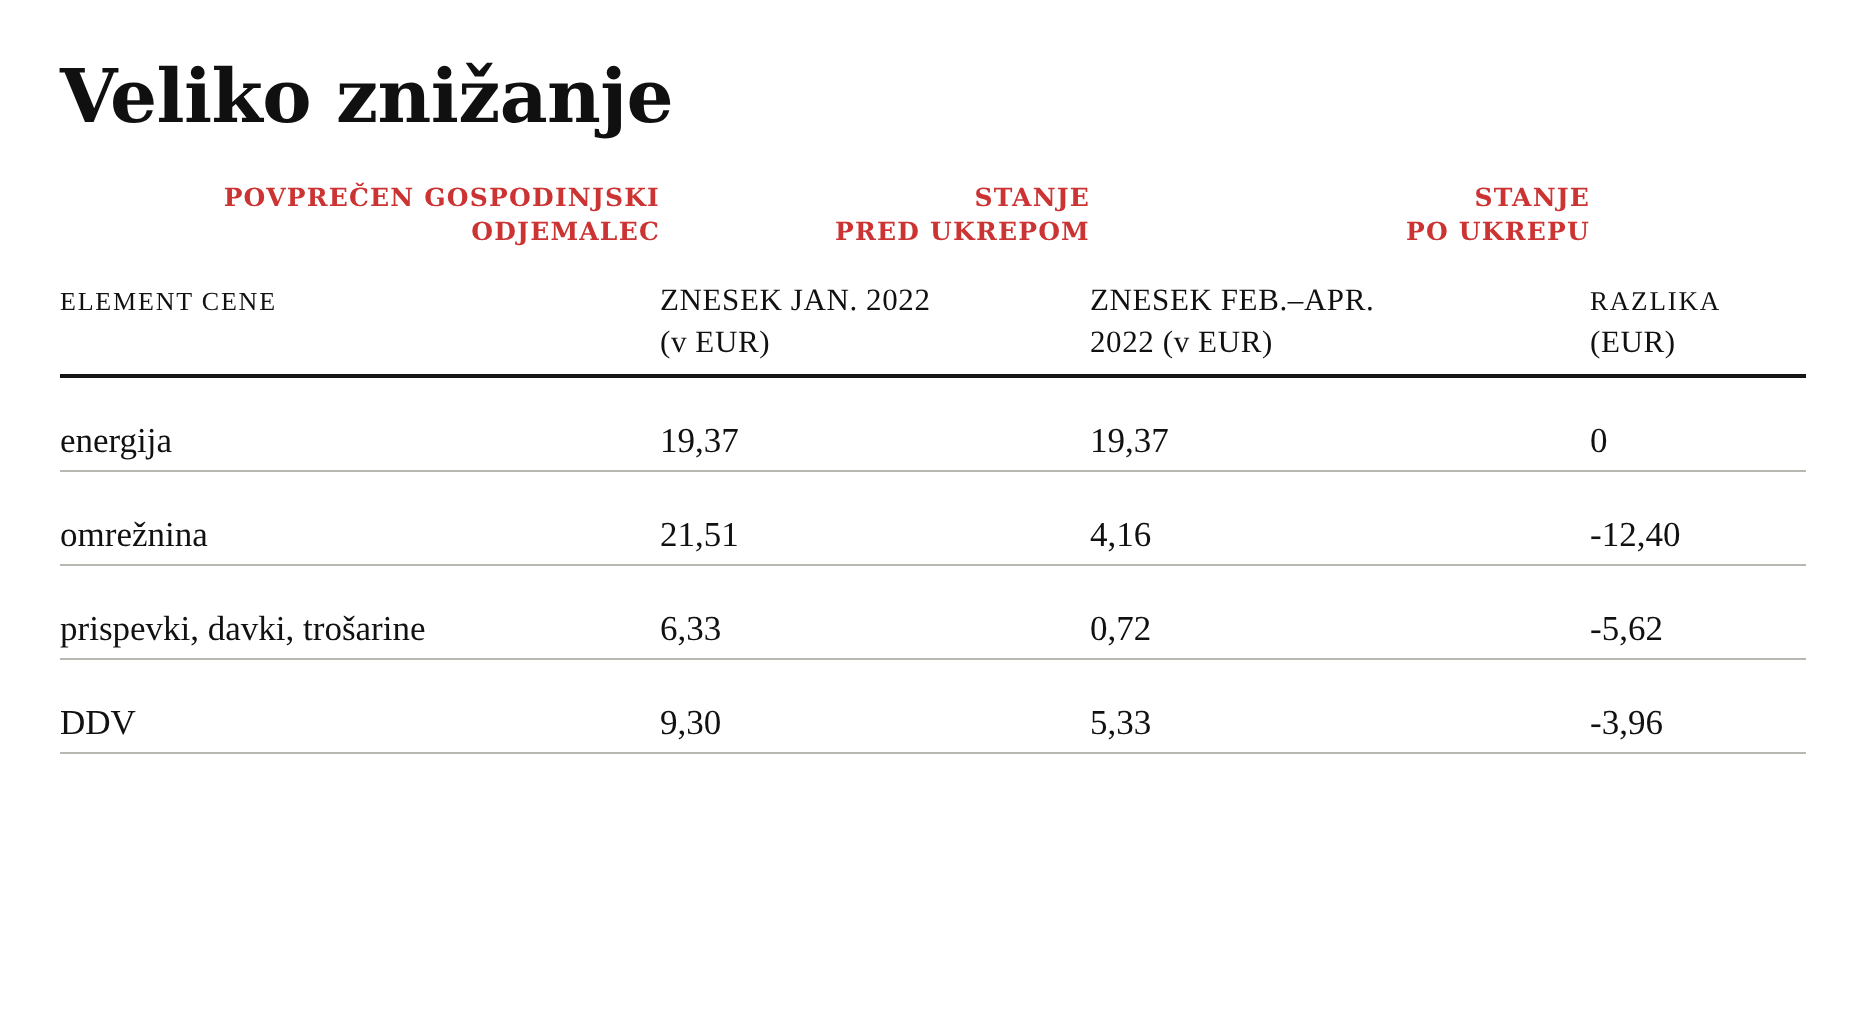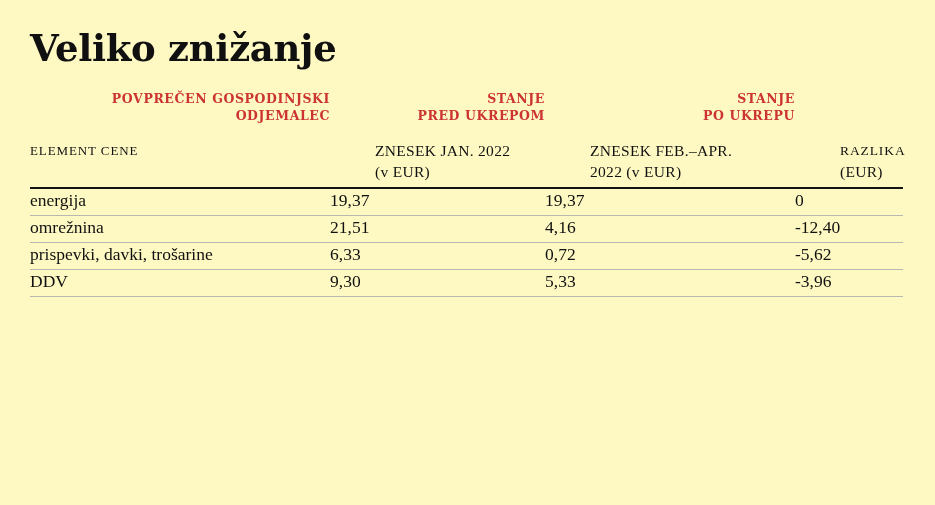--- a/index.html
+++ b/index.html
@@ -13,21 +13,21 @@
     font-family: "Liberation Serif", serif;
     color: #111111;
     overflow: hidden;
   }
   .sheet {
     position: relative;
     width: 935px;
     height: 505px;
     box-sizing: border-box;
     padding: 26px 34px 0 30px;
-    background: #fef9c3;
+    background: #ffffff;
   }
   .title {
     font-family: "DejaVu Serif", serif;
     font-weight: 700;
     font-size: 37px;
     line-height: 44px;
     letter-spacing: -0.3px;
     margin: 0 0 20px 0;
     color: #101010;
   }
@@ -71,28 +71,28 @@
     color: #111111;
     vertical-align: top;
     padding: 4px 0 5px 0;
     border-bottom: 2.5px solid #141414;
   }
   .subhead td.caps {
     font-size: 13px;
     letter-spacing: 0.9px;
     text-transform: uppercase;
   }
-  .subhead td span { display: block; margin-left: 45px; }
+  .subhead td span { display: block; }
 
   tr.row td {
     font-family: "Liberation Serif", serif;
     font-size: 17.5px;
     line-height: 22px;
     color: #111111;
-    padding: 0 0 4px 0;
+    padding: 20px 0 4px 0;
     border-bottom: 1px solid #b9b7b1;
     vertical-align: baseline;
   }
   tr.row.last td {
     border-bottom: 2.5px solid #141414;
   }
   .source {
     font-family: "Liberation Serif", serif;
     font-style: italic;
     font-size: 16px;

